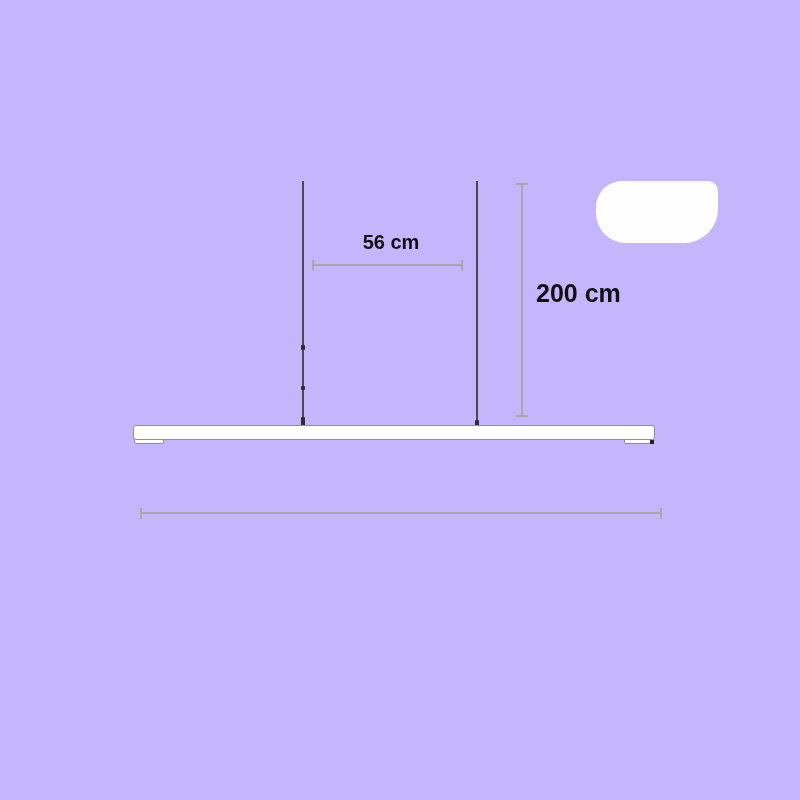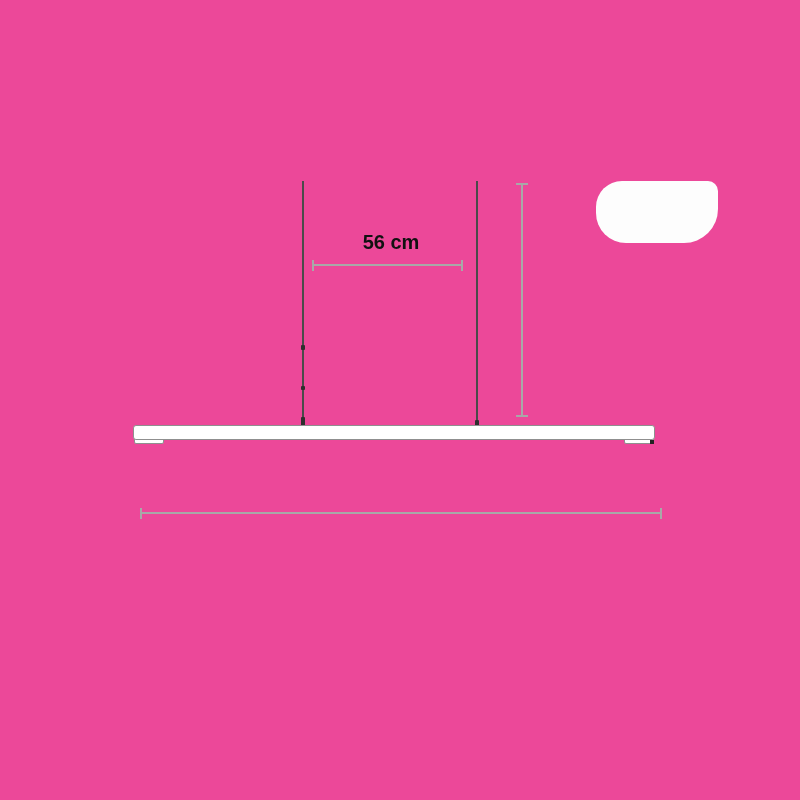--- a/index.html
+++ b/index.html
@@ -5,21 +5,21 @@
   html, body {
     margin: 0;
     padding: 0;
     background: #ffffff;
     font-family: "Liberation Sans", "DejaVu Sans", sans-serif;
   }
   .canvas {
     position: relative;
     width: 800px;
     height: 800px;
-    background: #ec4899;
+    background: #c4b5fd;
     overflow: hidden;
   }
   .abs { position: absolute; }
 
   
   .watermark {
     left: 596px; top: 181px;
     width: 122px; height: 62px;
     background: #fdfdfd;
     border-radius: 26px 10px 34px 30px;
@@ -144,20 +144,21 @@
     <div class="tick start"></div>
     <div class="bar-line"></div>
     <div class="tick end"></div>
   </div>
 
   <div class="abs dim-v dim-200">
     <div class="tick start"></div>
     <div class="bar-line"></div>
     <div class="tick end"></div>
   </div>
+  <div class="abs dim-label label-200">200 cm</div>
 
   <div class="abs dim-h dim-wide">
     <div class="tick start"></div>
     <div class="bar-line"></div>
     <div class="tick end"></div>
   </div>
 
 </div>
 
 </body></html>

